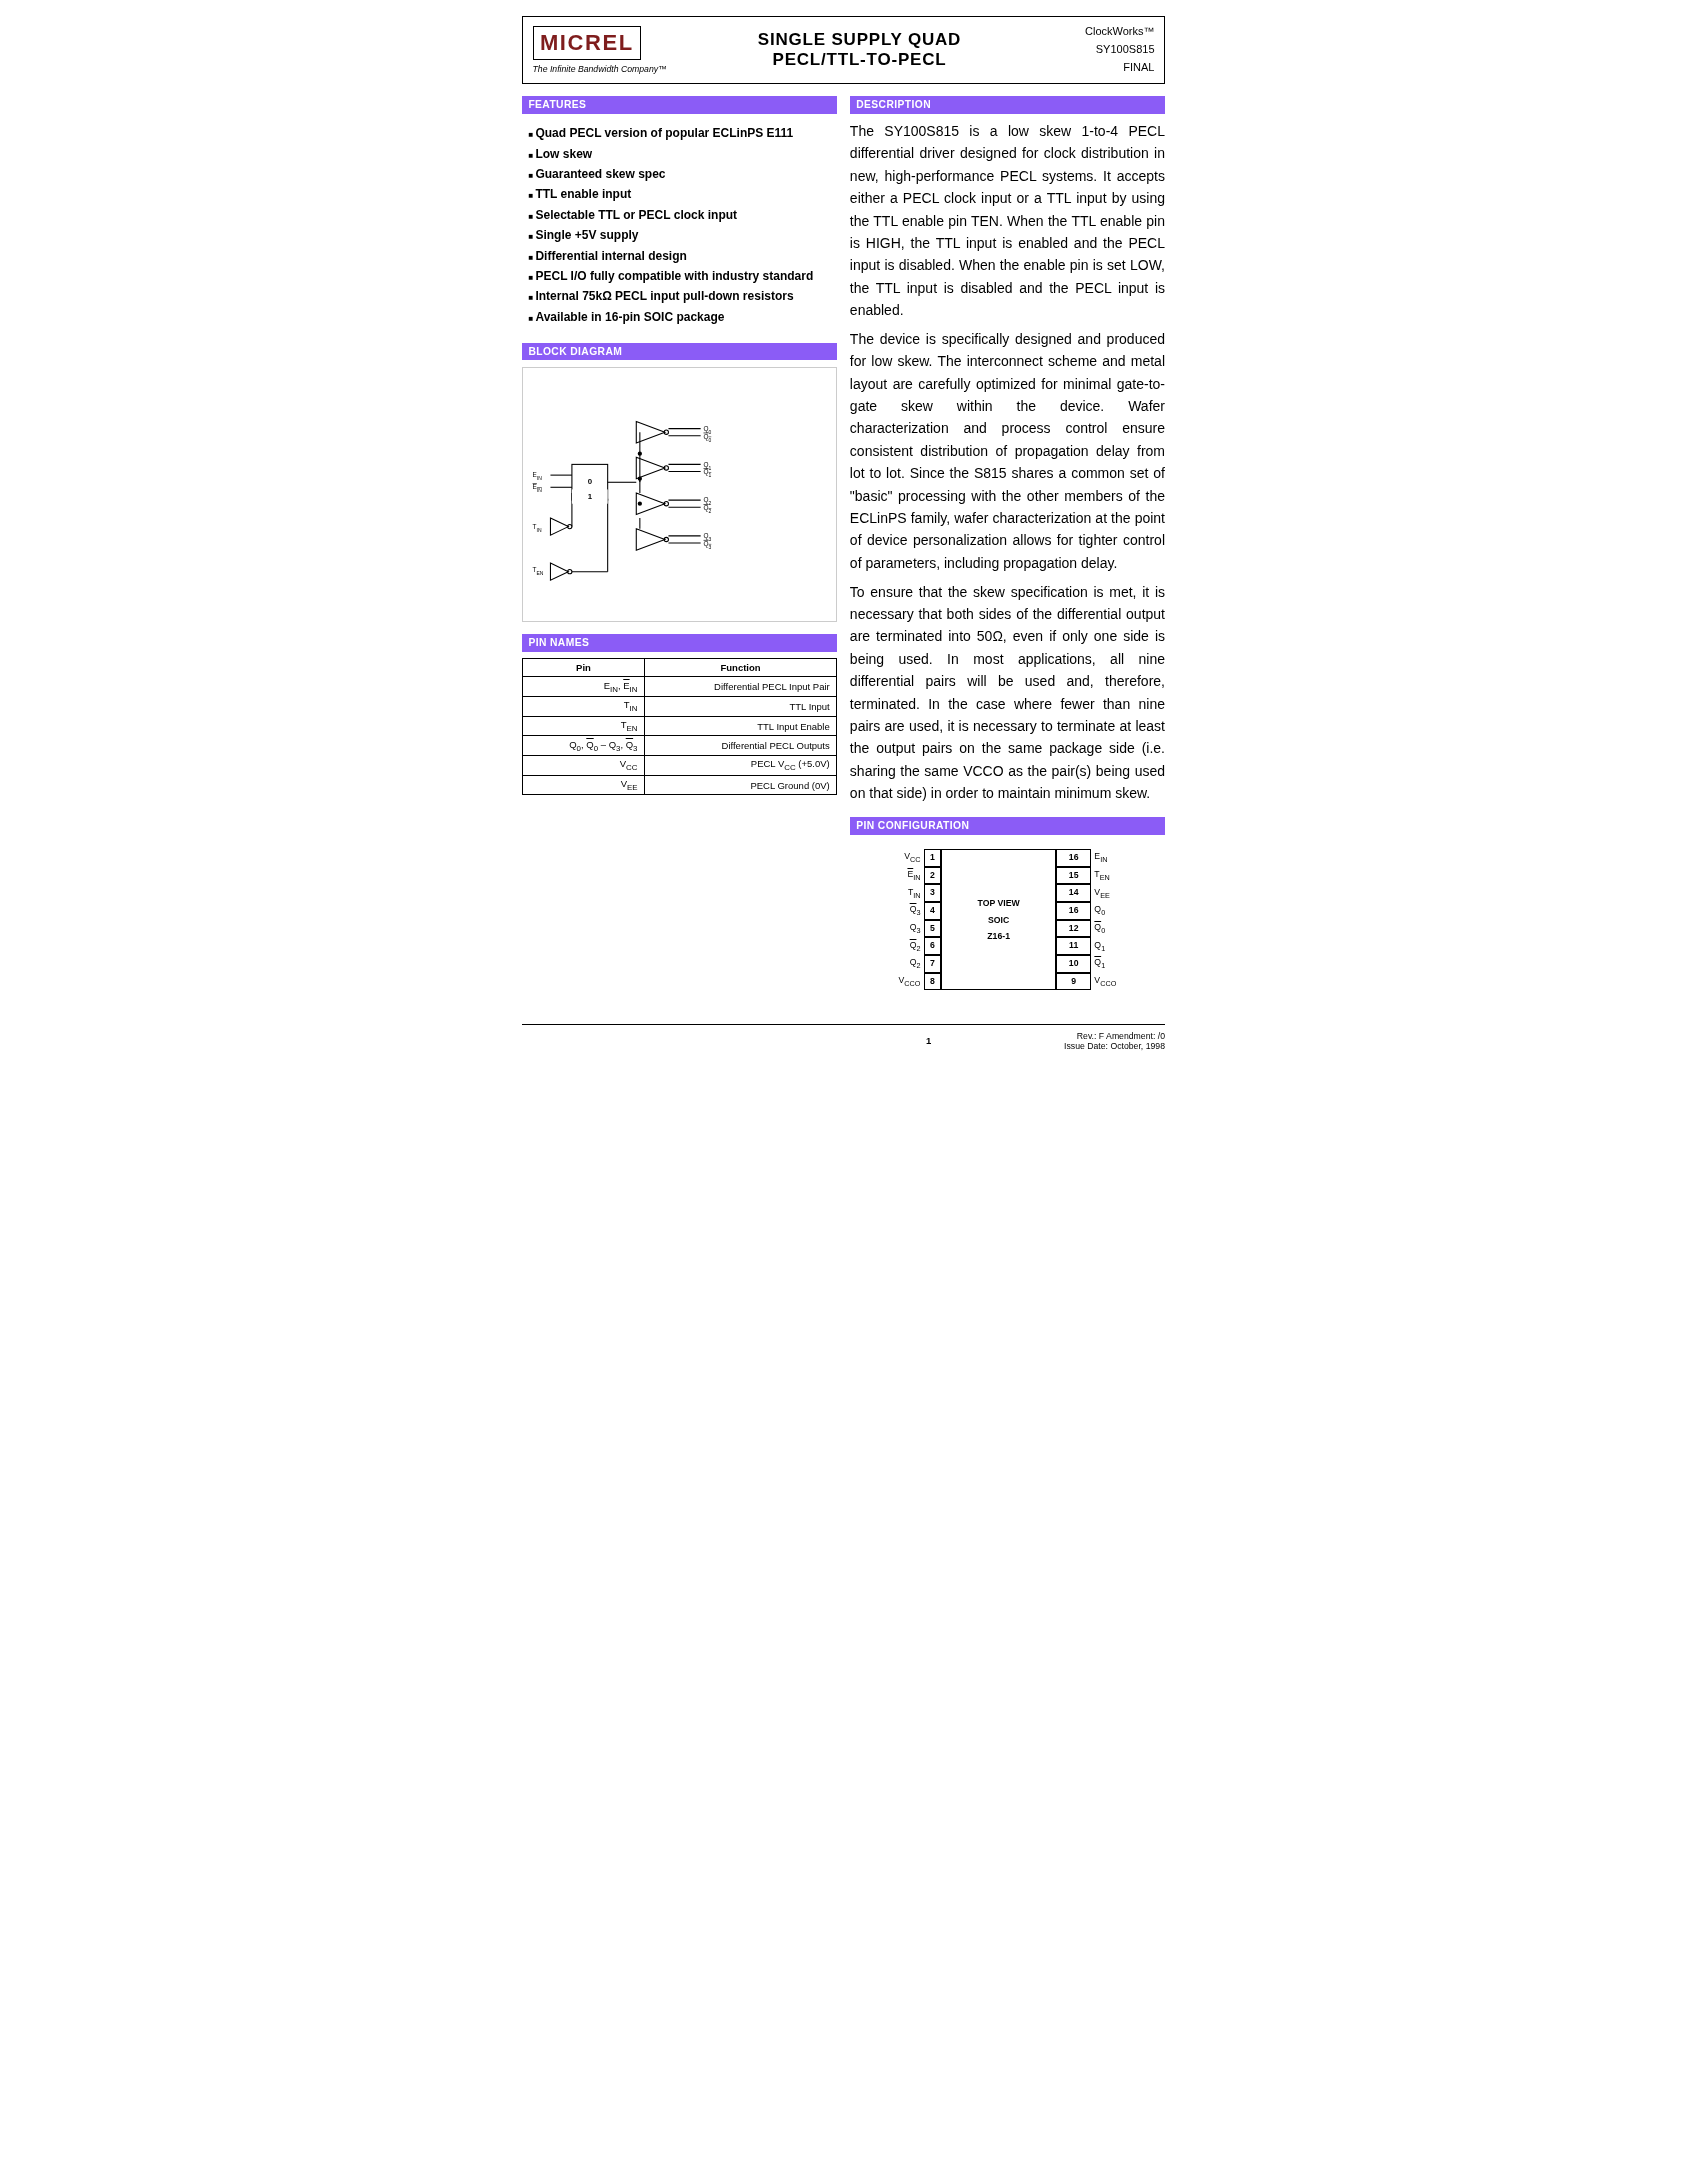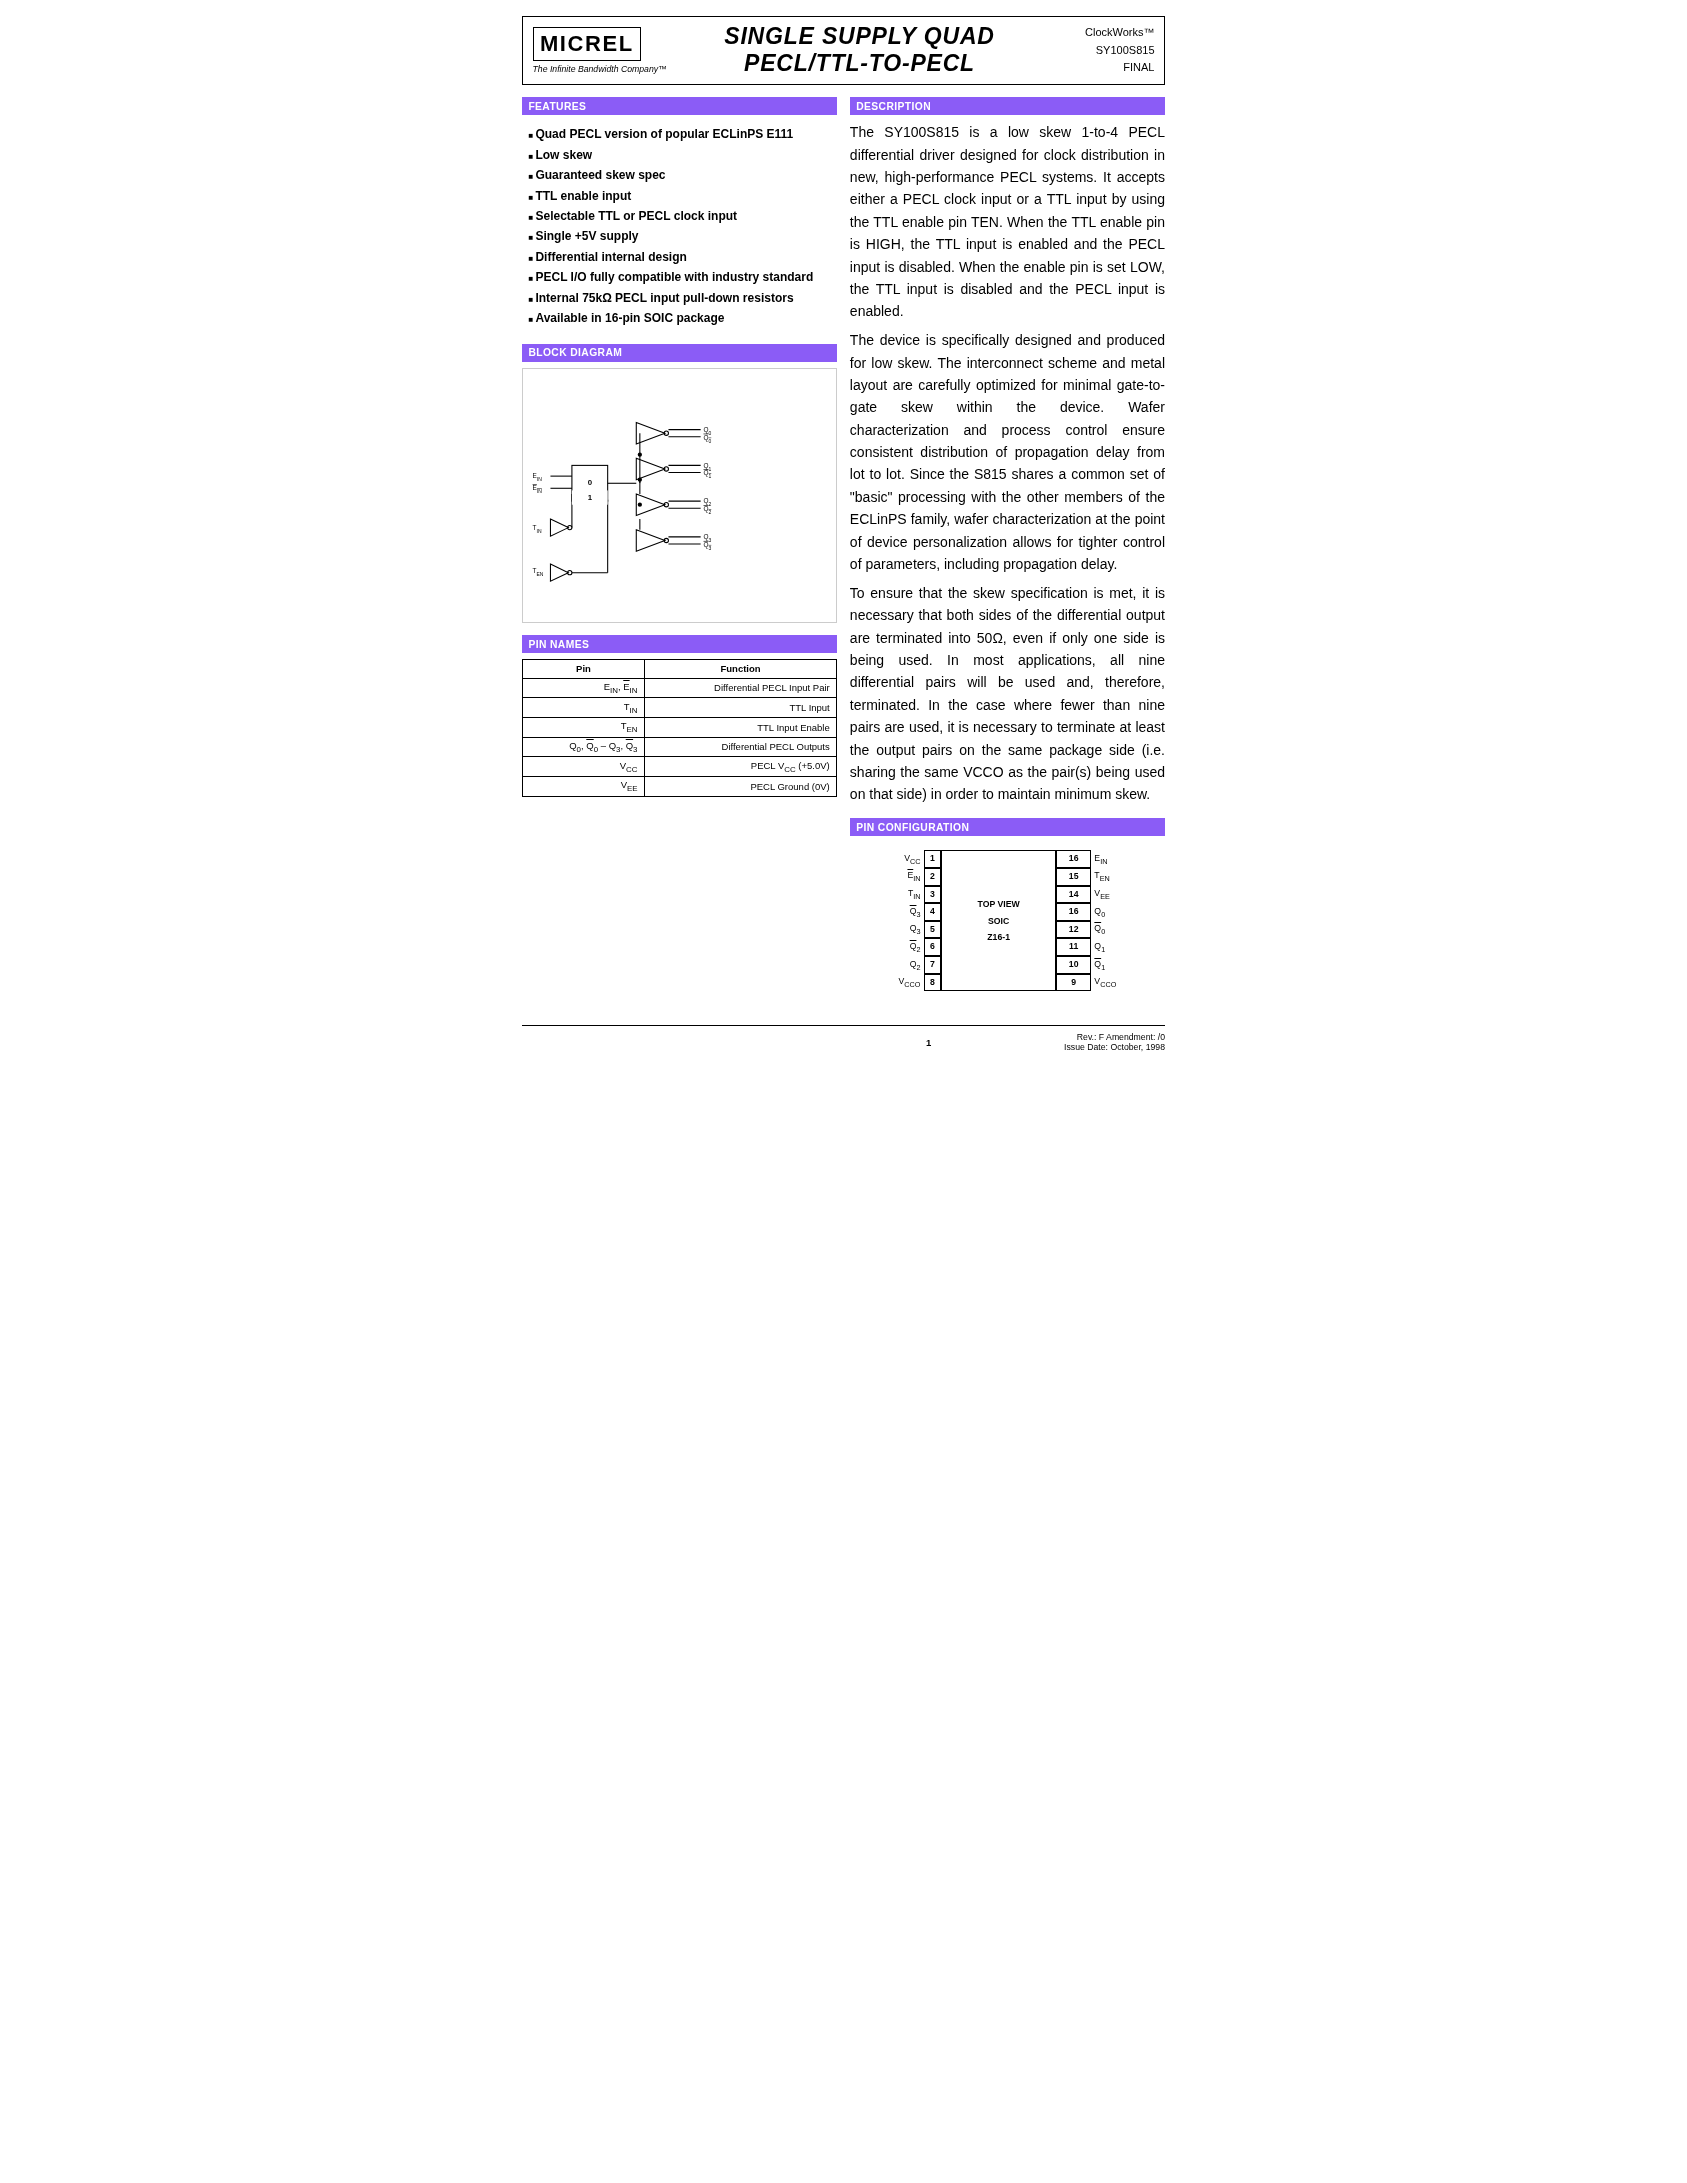--- a/index.html
+++ b/index.html
@@ -28,35 +28,34 @@
       border: 1.6px solid #000;
       padding: 3.2px 6.4px;
       display: inline-block;
       margin-bottom: 3.2px;
     }
     .logo-text {
       font-size: 22px;
       font-weight: 900;
       font-family: 'Arial Black', Arial, sans-serif;
       letter-spacing: 1.6px;
-      color: #000000;
+      color: #7f1d1d;
     }
     .logo-subtitle {
       font-size: 8.7px;
       font-style: italic;
     }
     .header-title {
       flex: 1;
       text-align: center;
     }
     .header-title h1 {
-      font-size: 23px;
+      font-size: 17px;
       font-weight: 900;
       letter-spacing: 0.8px;
-      font-style: italic;
     }
     .header-right {
       flex: 0 0 127px;
       text-align: right;
       font-size: 11px;
       font-weight: normal;
       line-height: 1.6;
     }
 
     

